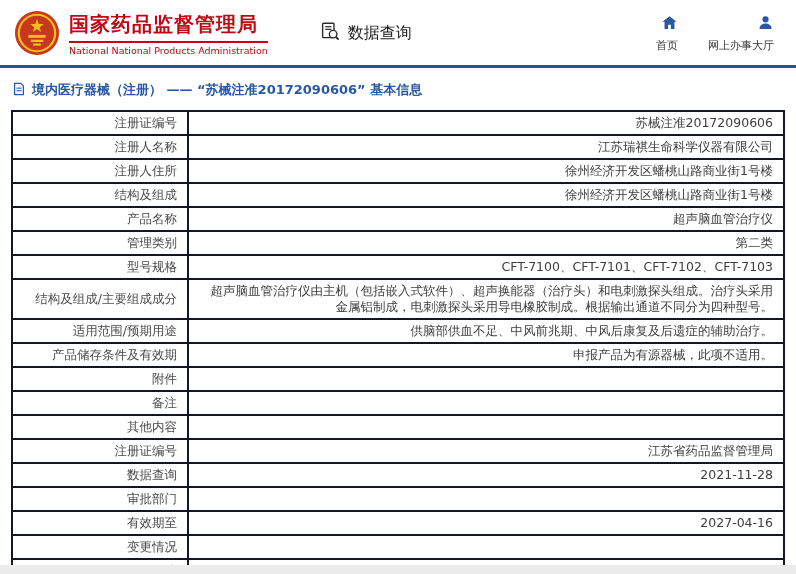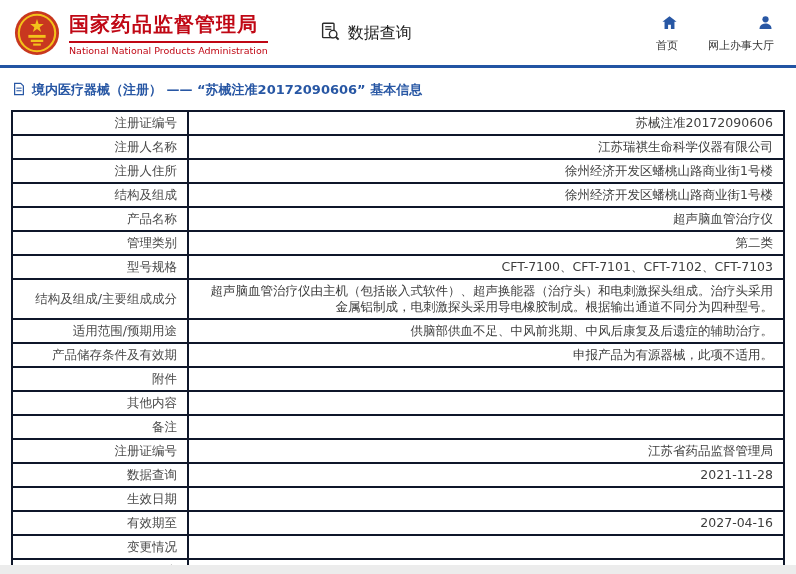--- a/index.html
+++ b/index.html
@@ -221,37 +221,37 @@
     </tr>
     <tr>
       <td class="cell-label">产品储存条件及有效期</td>
       <td class="cell-value">申报产品为有源器械，此项不适用。</td>
     </tr>
     <tr>
       <td class="cell-label">附件</td>
       <td class="cell-value"></td>
     </tr>
     <tr>
+      <td class="cell-label">备注</td>
+      <td class="cell-value"></td>
+    </tr>
+    <tr>
       <td class="cell-label">其他内容</td>
-      <td class="cell-value"></td>
-    </tr>
-    <tr>
-      <td class="cell-label">备注</td>
       <td class="cell-value"></td>
     </tr>
     <tr>
       <td class="cell-label">注册证编号</td>
       <td class="cell-value">江苏省药品监督管理局</td>
     </tr>
     <tr>
       <td class="cell-label">数据查询</td>
       <td class="cell-value">2021-11-28</td>
     </tr>
     <tr>
-      <td class="cell-label">生效日期</td>
+      <td class="cell-label">审批部门</td>
       <td class="cell-value"></td>
     </tr>
     <tr>
       <td class="cell-label">有效期至</td>
       <td class="cell-value">2027-04-16</td>
     </tr>
     <tr>
       <td class="cell-label">变更情况</td>
       <td class="cell-value"></td>
     </tr>

